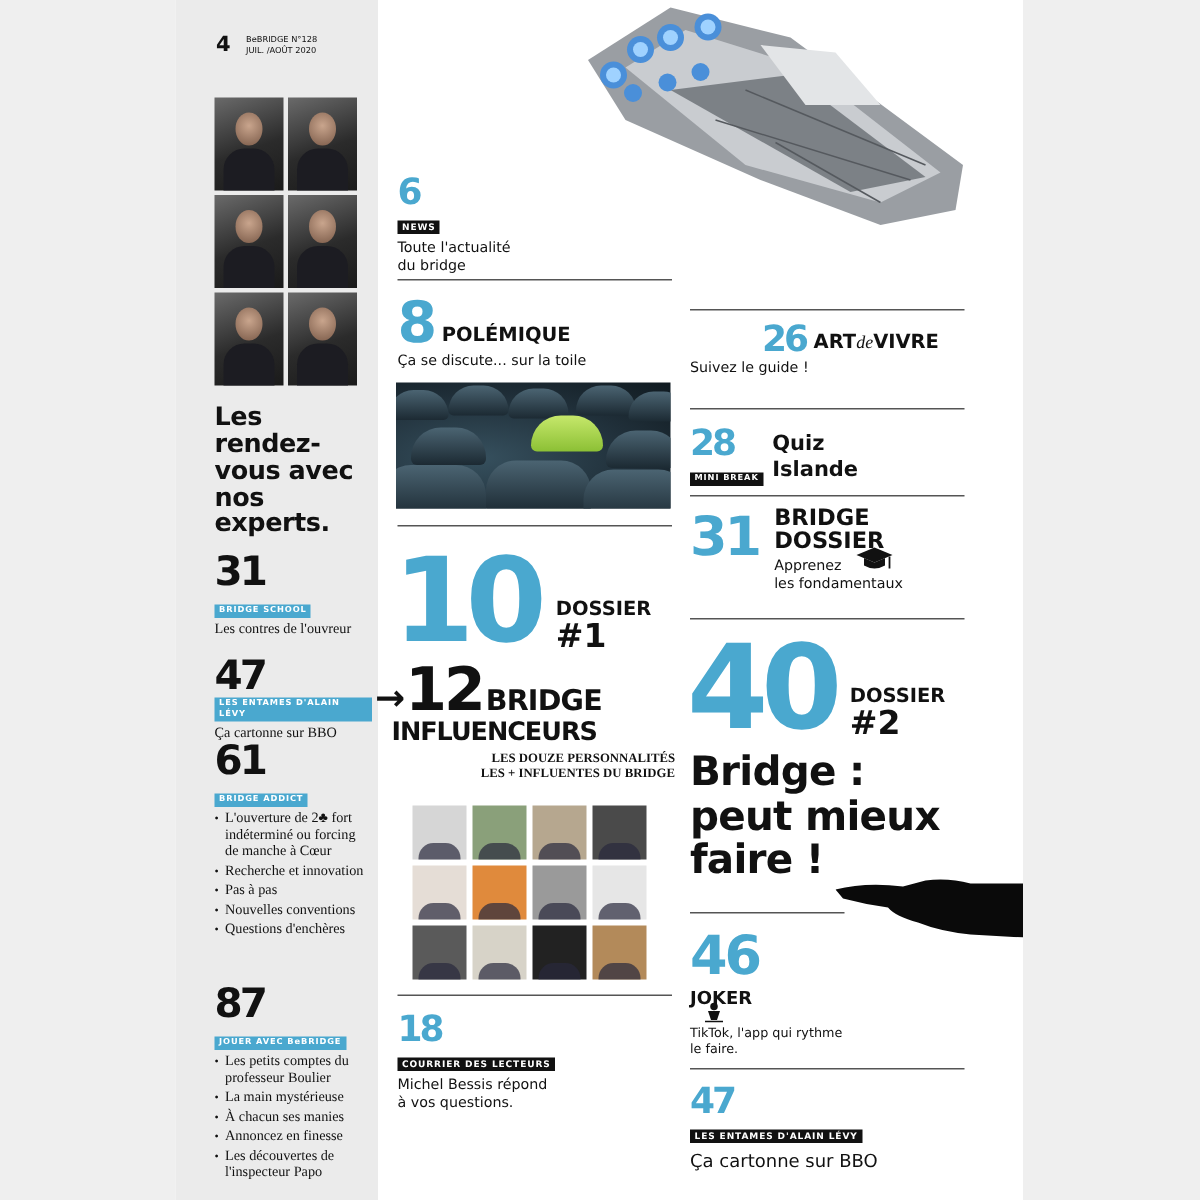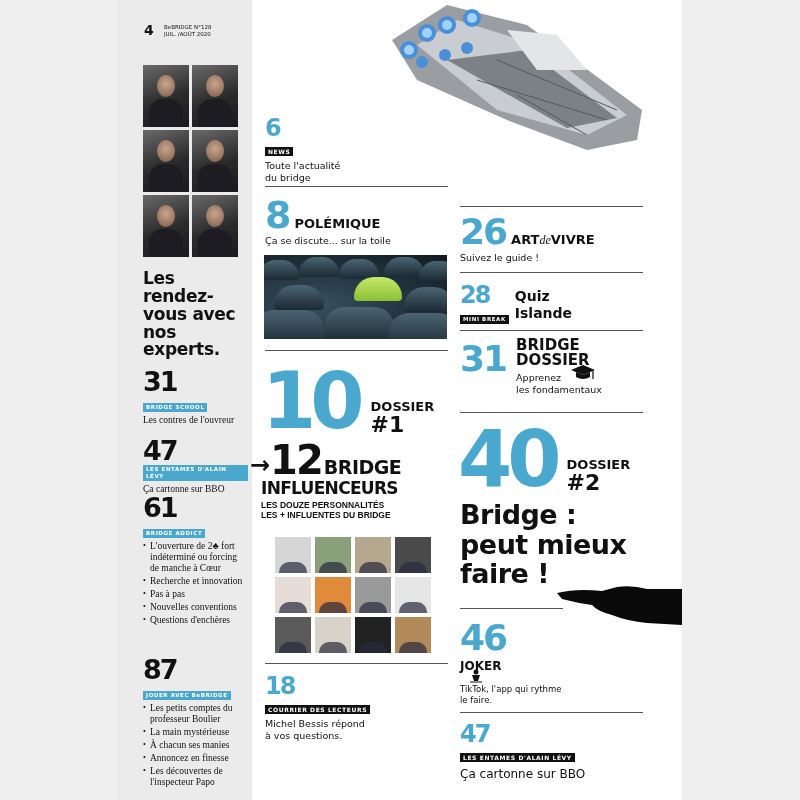--- a/index.html
+++ b/index.html
@@ -7,21 +7,21 @@
   body { font-family:"Liberation Sans", sans-serif; color:#111; position:relative; }
 
   .page { position:absolute; left:117px; top:0; width:565px; height:800px; background:#fff; }
   .leftcol { position:absolute; left:0; top:0; width:135px; height:800px; background:#ebebeb; }
 
   .abs { position:absolute; }
   .blue { color:#4aa8cf; }
   .num { font-family:"DejaVu Sans", sans-serif; font-weight:bold; line-height:1; letter-spacing:-2px; }
   .tagdark { display:inline-block; background:#111; color:#fff; font-family:"DejaVu Sans", sans-serif; font-weight:bold; font-size:6px; letter-spacing:0.6px; padding:1px 3px; line-height:1.2; }
   .tagblue { display:inline-block; background:#4aa8cf; color:#fff; font-family:"DejaVu Sans", sans-serif; font-weight:bold; font-size:5.5px; letter-spacing:0.6px; padding:1px 3px; line-height:1.2; }
-  .sans { font-family:Liberation Sans, sans-serif; }
+  .sans { font-family:Liberation Serif, serif;text-align:right; }
   .serif { font-family:"Liberation Serif", serif; }
   .rule { position:absolute; height:1px; background:#555; }
 
   
   .folio-num { left:27px; top:22px; font-size:14px; font-weight:bold; font-family:"DejaVu Sans", sans-serif; }
   .folio-meta { left:47px; top:24px; font-size:5.5px; line-height:1.25; font-family:"DejaVu Sans", sans-serif; }
 
   
   .experts { left:26px; top:65px; width:96px; display:grid; grid-template-columns:46px 46px; gap:3px; }
   .expert { height:62px; background:linear-gradient(160deg,#6a6a6a 0%,#2b2b2b 55%,#1a1a1a 100%); position:relative; overflow:hidden; }
@@ -216,21 +216,21 @@
     <div class="mid-sub" style="margin-top:2px;">
       <div>Michel Bessis répond</div>
       <div>à vos questions.</div>
     </div>
   </div>
 
   <div class="rule" style="left:343px; top:206px; width:183px;"></div>
 
   <div class="abs" style="left:343px; top:214px; width:190px;">
     <div style="display:flex; align-items:flex-end;">
-      <span class="num blue" style="font-size:36px;">26</span>
+      <span class="num blue" style="font-size:24px;margin-left:48px;">26</span>
       <span class="mid-title" style="font-size:13px; margin-left:5px; margin-bottom:2px;"><span>ART</span><span class="serif" style="font-weight:normal; font-style:italic; font-size:12px;">de</span><span>VIVRE</span></span>
     </div>
     <div class="mid-sub" style="margin-top:2px;">Suivez le guide !</div>
   </div>
   <div class="rule" style="left:343px; top:272px; width:183px;"></div>
 
   <div class="abs" style="left:343px; top:283px; width:190px;">
     <div style="display:flex; align-items:flex-start;">
       <div>
         <div class="num blue" style="font-size:24px;">28</div>

